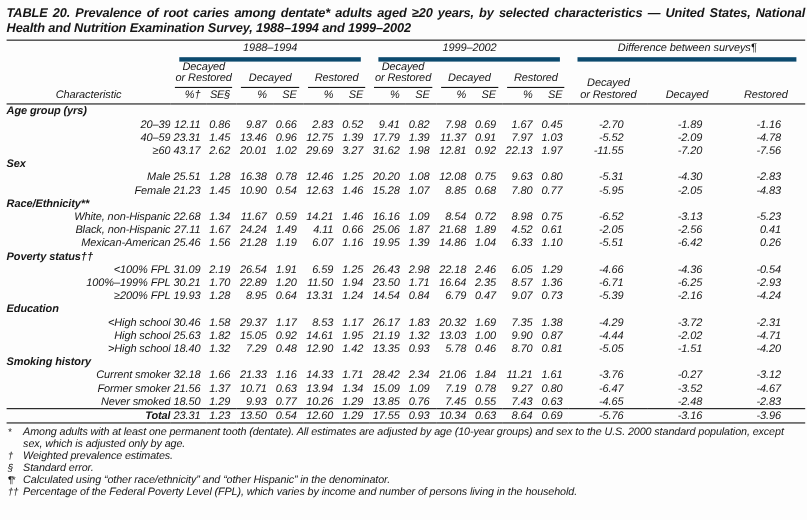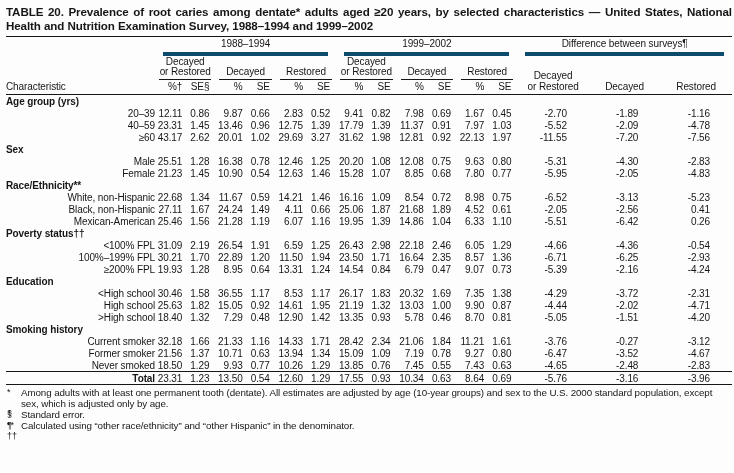--- a/index.html
+++ b/index.html
@@ -3,21 +3,21 @@
 <meta charset="utf-8">
 <style>
   * { box-sizing: border-box; }
   html, body { margin: 0; padding: 0; }
   body {
     width: 734px; height: 473px; overflow: hidden;
     background: #fdfdfd; color: #161616;
     font-family: "Liberation Sans", sans-serif;
     letter-spacing: -0.1px;
   }
-  .page { padding: 5px 2px 0 6px; }
+  .page { padding: 5px 2px 0 6px; font-style: italic; }
 
   .title {
     font-weight: bold; font-size: 11.6px; line-height: 13.6px;
     text-align: justify;
     border-bottom: 1px solid #161616;
     padding-bottom: 4px;
   }
 
   table { border-collapse: collapse; width: 100%; table-layout: fixed; }
   th, td { padding: 0; font-weight: normal; }
@@ -38,21 +38,21 @@
   th.diffcol {
     text-align: center; white-space: pre-line;
     border-bottom: 1.6px solid #161616;
     padding-bottom: 2px;
   }
   tr.units th {
     text-align: right; padding: 2px 6px 2px 0;
     border-bottom: 1.6px solid #161616;
   }
   th.char {
-    text-align: left; vertical-align: bottom;
+    text-align: center; vertical-align: bottom;
     border-bottom: 1.6px solid #161616;
     padding-bottom: 2px; font-size: 10px;
   }
 
   tbody td { font-size: 10px; line-height: 11px; padding-top: 0.5px; padding-bottom: 0.5px; }
   td.lbl { text-align: right; white-space: nowrap; overflow: hidden; }
   td.ind1 { padding-left: 9px; }
   td.ind2 { padding-left: 17px; }
   td.section { font-weight: bold; }
   td.num { text-align: right; padding-right: 6px; white-space: nowrap; }
@@ -355,21 +355,21 @@
           <td class="num diffv">-2.16</td>
           <td class="num diffv">-4.24</td>
         </tr>
         <tr>
           <td colspan="16" class="section">Education</td>
         </tr>
         <tr>
           <td class="lbl ind1">&lt;High school</td>
           <td class="num">30.46</td>
           <td class="num">1.58</td>
-          <td class="num">36.55</td>
+          <td class="num">29.37</td>
           <td class="num">1.17</td>
           <td class="num">8.53</td>
           <td class="num">1.17</td>
           <td class="num">26.17</td>
           <td class="num">1.83</td>
           <td class="num">20.32</td>
           <td class="num">1.69</td>
           <td class="num">7.35</td>
           <td class="num">1.38</td>
           <td class="num diffv">-4.29</td>
@@ -485,20 +485,20 @@
           <td class="num">0.69</td>
           <td class="num diffv">-5.76</td>
           <td class="num diffv">-3.16</td>
           <td class="num diffv">-3.96</td>
         </tr>
       </tbody>
   </table>
 
   <div class="footnotes">
     <div class="fn"><span class="fnm">*</span><span>Among adults with at least one permanent tooth (dentate). All estimates are adjusted by age (10-year groups) and sex to the U.S. 2000 standard population, except sex, which is adjusted only by age.</span></div>
-    <div class="fn"><span class="fnm">†</span></div>
+    <div class="fn"><span class="fnm">†</span><span>Weighted prevalence estimates.</span></div>
     <div class="fn"><span class="fnm">§</span><span>Standard error.</span></div>
     <div class="fn"><span class="fnm">¶</span></div>
     <div class="fn"><span class="fnm">**</span><span>Calculated using “other race/ethnicity” and “other Hispanic” in the denominator.</span></div>
-    <div class="fn"><span class="fnm">††</span></div>
+    <div class="fn"><span class="fnm">††</span><span>Percentage of the Federal Poverty Level (FPL), which varies by income and number of persons living in the household.</span></div>
   </div>
 
 </div>
 
 </body></html>

